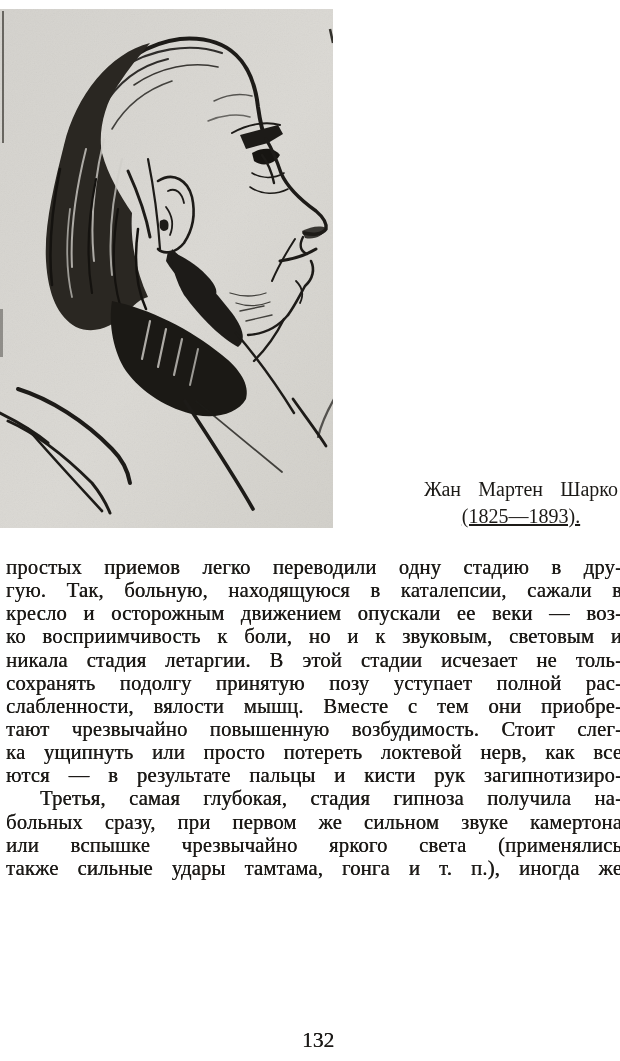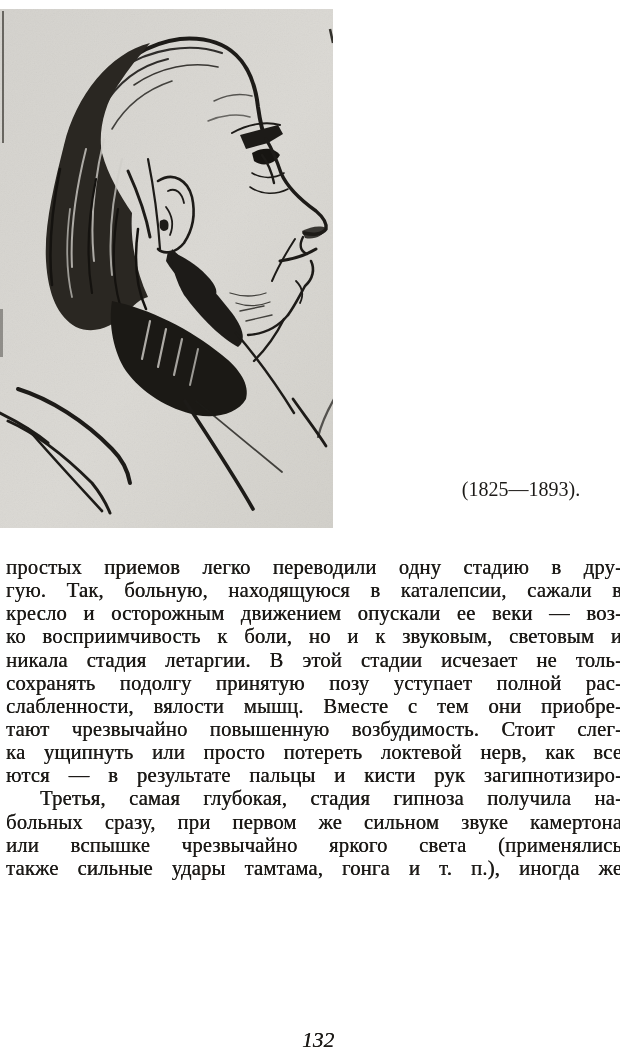--- a/index.html
+++ b/index.html
@@ -11,38 +11,37 @@
   }
   .portrait-box{
     position:absolute;left:0;top:9px;width:333px;height:519px;
   }
   .portrait-box svg{display:block;width:333px;height:519px;}
   .caption{
     position:absolute;left:424px;top:476px;width:194px;
     font-size:20px;line-height:27px;
   }
   .cap1{text-align:justify;text-align-last:justify;}
-  .cap2{text-align:center;}
+  .cap2{text-align:center;text-decoration:underline;}
   .body-text{
     position:absolute;left:6px;top:556px;width:616px;
     font-size:20.6px;letter-spacing:0.2px;
     text-shadow:0.35px 0 0 currentColor;
   }
   .line{
     height:23.15px;line-height:23.15px;
     text-align:justify;text-align-last:justify;
     white-space:normal;overflow:visible;
   }
   .line.no-just{text-align:left;text-align-last:left;}
   .line.indent{text-indent:34px;}
   .pageno{
     position:absolute;left:18px;top:1028px;width:600px;
     text-align:center;font-size:21.5px;
     text-shadow:0.35px 0 0 currentColor;
-    font-style:italic;
   }
 </style>
 </head>
 <body>
 
 <div class="portrait-box">
   <svg viewBox="0 0 333 519" xmlns="http://www.w3.org/2000/svg">
     <defs>
       <filter id="grain" x="0" y="0" width="100%" height="100%">
         <feTurbulence type="fractalNoise" baseFrequency="0.9" numOctaves="2" stitchTiles="stitch"></feTurbulence>
@@ -140,20 +139,21 @@
         <path d="M 185 392 C 210 430 235 468 253 500" stroke-width="3.6"></path>
         <path d="M 293 390 C 305 407 318 424 326 437" stroke-width="2.8"></path>
         <path d="M 196 392 C 225 416 255 441 282 463" stroke-width="1.8" opacity="0.8"></path>
         <path d="M 340 380 C 330 396 322 412 318 428" stroke-width="2.2" opacity="0.7"></path>
       </g>
     </g>
   </svg>
 </div>
 
 <div class="caption">
+  <div class="cap1">Жан Мартен Шарко</div>
   <div class="cap2">(1825—1893).</div>
 </div>
 
 <div class="body-text" id="body-lines">
     <div class="line">простых приемов легко переводили одну стадию в дру-</div>
     <div class="line">гую. Так, больную, находящуюся в каталепсии, сажали в</div>
     <div class="line">кресло и осторожным движением опускали ее веки — воз-</div>
     <div class="line">ко восприимчивость к боли, но и к звуковым, световым и</div>
     <div class="line">никала стадия летаргии. В этой стадии исчезает не толь-</div>
     <div class="line">сохранять подолгу принятую позу уступает полной рас-</div>

